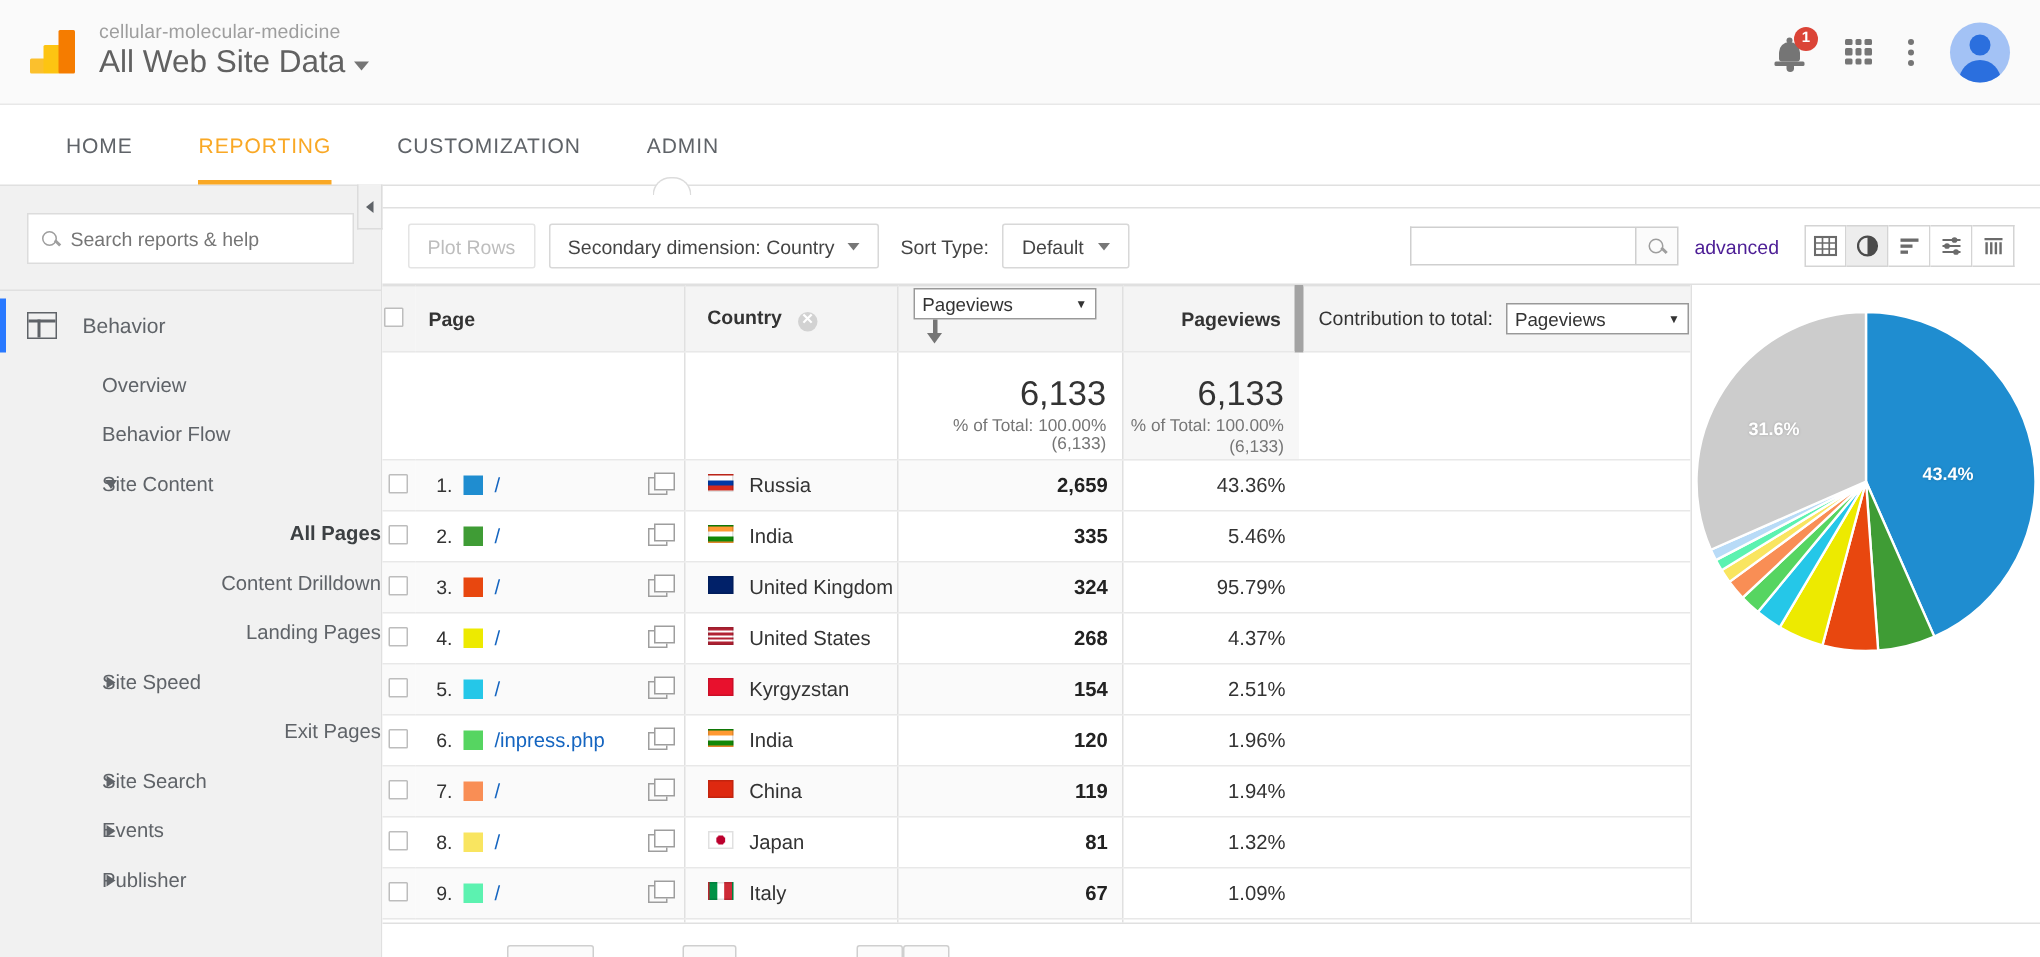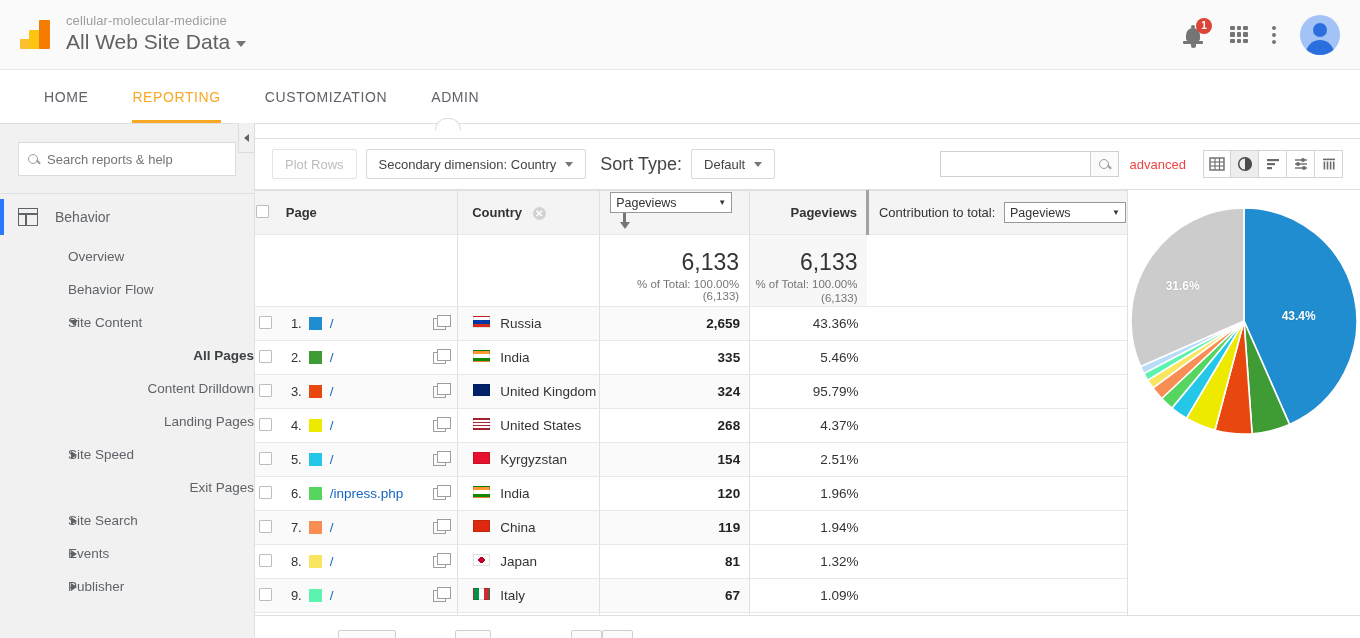--- a/index.html
+++ b/index.html
@@ -179,32 +179,32 @@
   .btn {
     height: 30px; border: 1px solid #d8d8d8; background: #fff; border-radius: 2px;
     display: flex; align-items: center; padding: 0 12px; font-size: 13px;
     color: #444; gap: 9px; cursor: pointer; white-space: nowrap;
   }
   .btn.disabled { color: #bdbdbd; border-color: #e4e4e4; cursor: default; }
   .btn .cd {
     width: 0; height: 0; border-left: 4px solid transparent;
     border-right: 4px solid transparent; border-top: 5px solid #777;
   }
-  .tb-label { font-size: 18px; color: #444; margin-left: 5px; }
+  .tb-label { font-size: 13px; color: #444; margin-left: 5px; }
   .tb-right { margin-left: auto; display: flex; align-items: center; gap: 11px; }
   .searchfield { display: flex; height: 26px; }
   .searchfield input {
     width: 150px; border: 1px solid #cfcfcf; border-right: none; outline: none;
     padding: 0 7px; font-size: 13px; font-family: "Liberation Sans", sans-serif;
   }
   .searchbtn {
     width: 29px; border: 1px solid #cfcfcf; background: #fbfbfb;
     display: flex; align-items: center; justify-content: center; cursor: pointer;
   }
-  .adv { font-size: 13px; color: #ef4444; cursor: pointer; text-align: right; }
+  .adv { font-size: 13px; color: #4c1d95; cursor: pointer; text-align: right; }
   .viewicons { display: flex; margin-left: 6px; }
   .vi {
     width: 28px; height: 28px; border: 1px solid #d4d4d4; border-left: none;
     background: #fff; display: flex; align-items: center; justify-content: center; cursor: pointer;
   }
   .vi:first-child { border-left: 1px solid #d4d4d4; }
   .vi.active { background: #ededed; }
 
   
   .tablearea { display: flex; border-top: 1px solid #e0e0e0; }
@@ -215,21 +215,21 @@
     text-align: left; font-weight: bold; border-top: 1px solid #e0e0e0;
   }
   .cb {
     width: 13px; height: 13px; border: 1px solid #bdbdbd;
     background: #fff; border-radius: 1px; display: inline-block; cursor: pointer;
   }
   .col-cb { width: 31px; text-align: center; }
   .col-page { width: 222px; }
   .col-country { width: 185px; border-left: 1px solid #e0e0e0; }
   .col-pv { width: 172px; border-left: 1px solid #e0e0e0; }
-  .col-ctb { width: 140px; border-left: 3px solid #a3a3a3; }
+  .col-ctb { width: 140px; border-left: 6px solid #a3a3a3; }
   .x-circle {
     width: 13px; height: 13px; border-radius: 50%; background: #d2d2d2;
     display: inline-flex; align-items: center; justify-content: center;
     color: #fff; font-size: 10px; line-height: 1; margin-left: 7px; cursor: pointer;
   }
   .sel-box {
     height: 21px; border: 1px solid #999; background: #fff; display: inline-flex;
     align-items: center; justify-content: space-between; padding: 0 5px;
     font-size: 12.5px; color: #333; font-weight: normal; cursor: pointer;
   }

